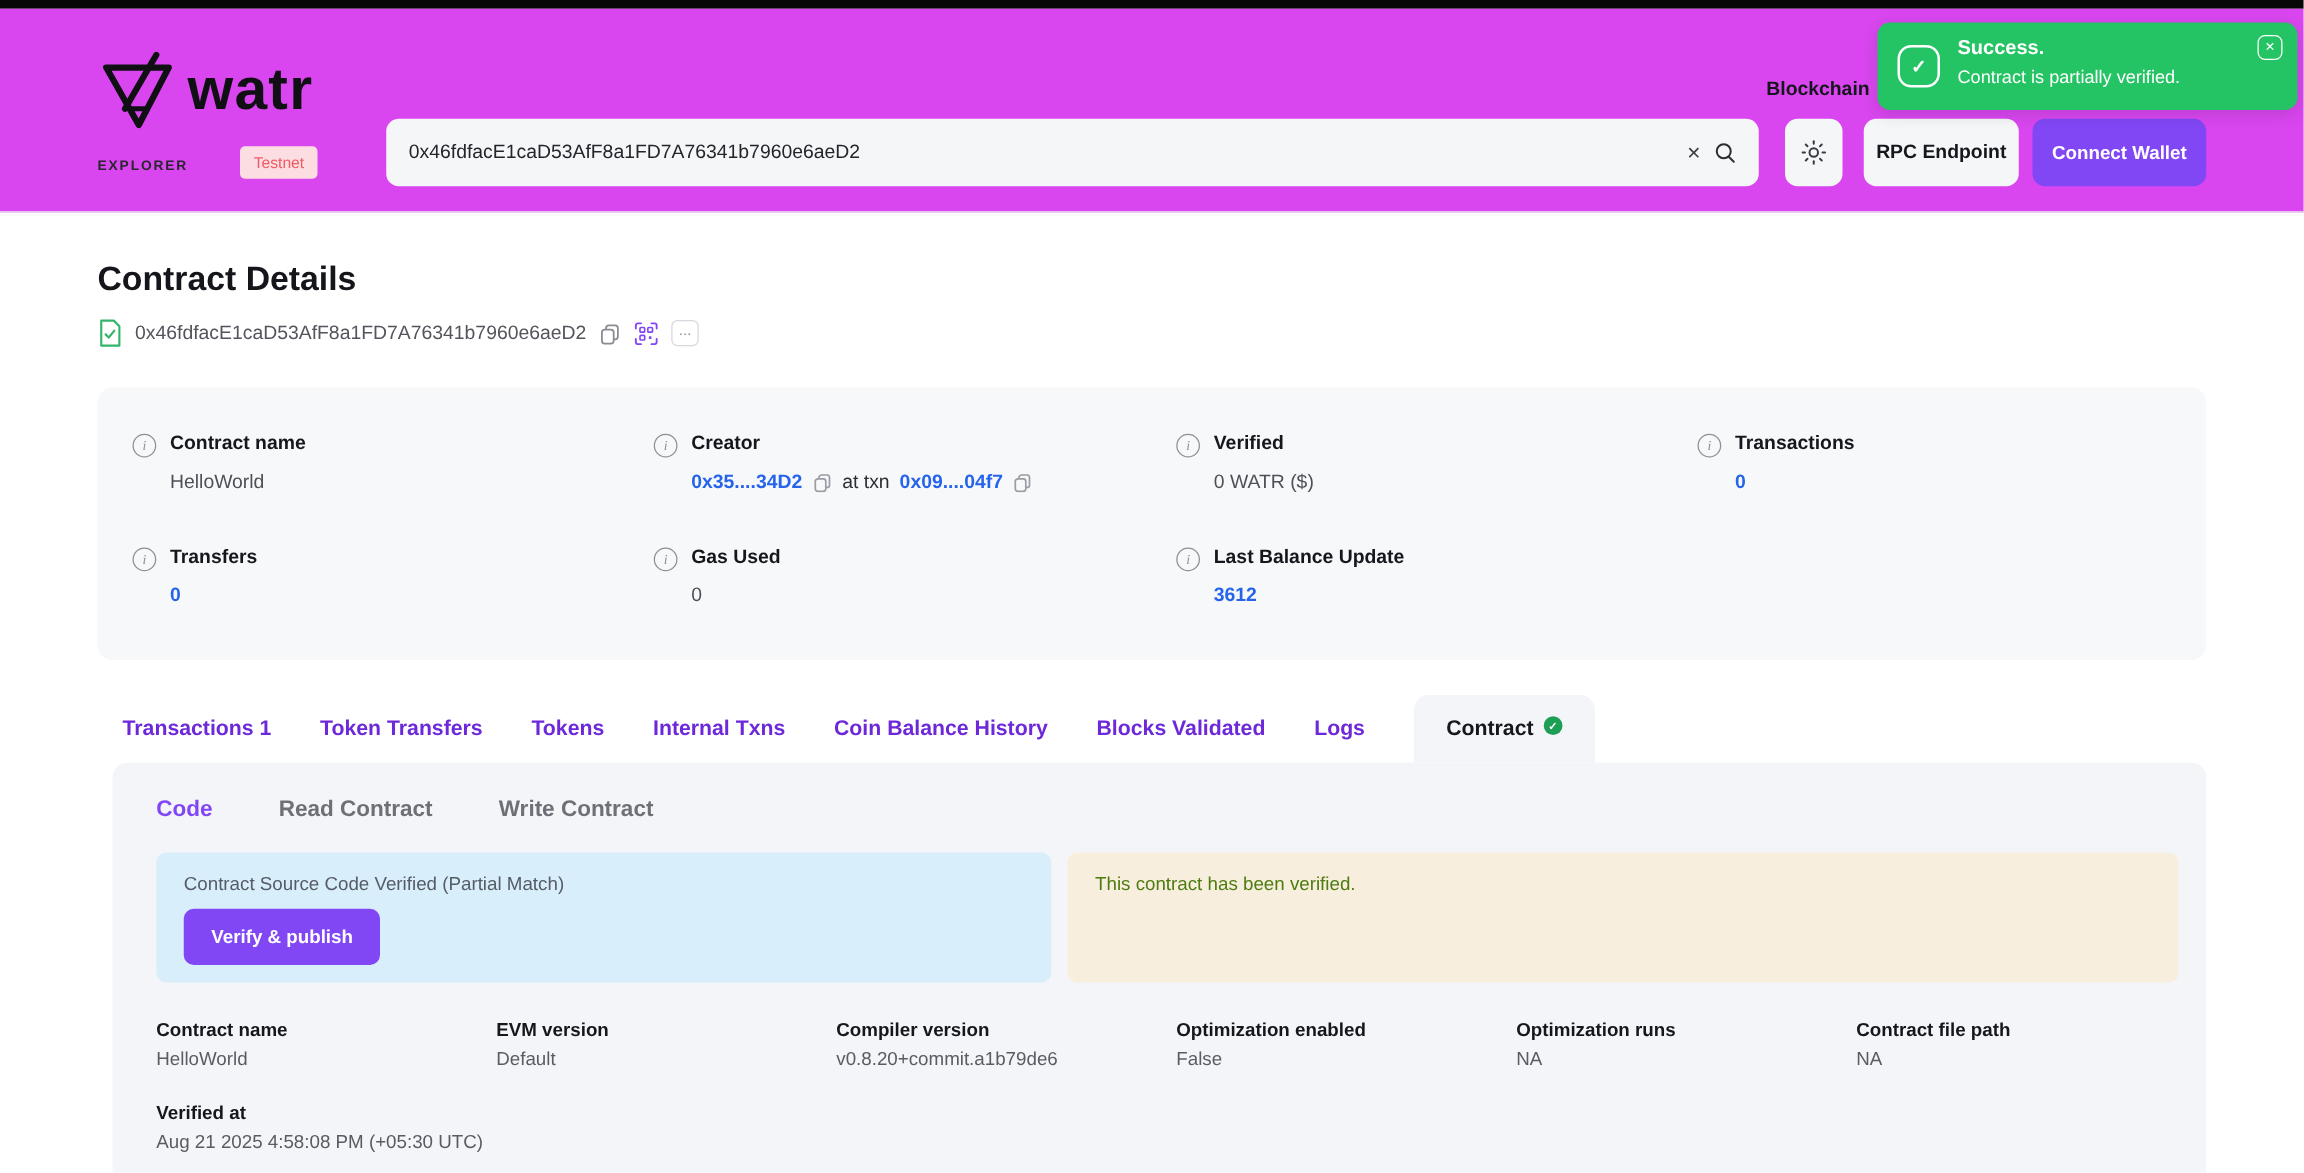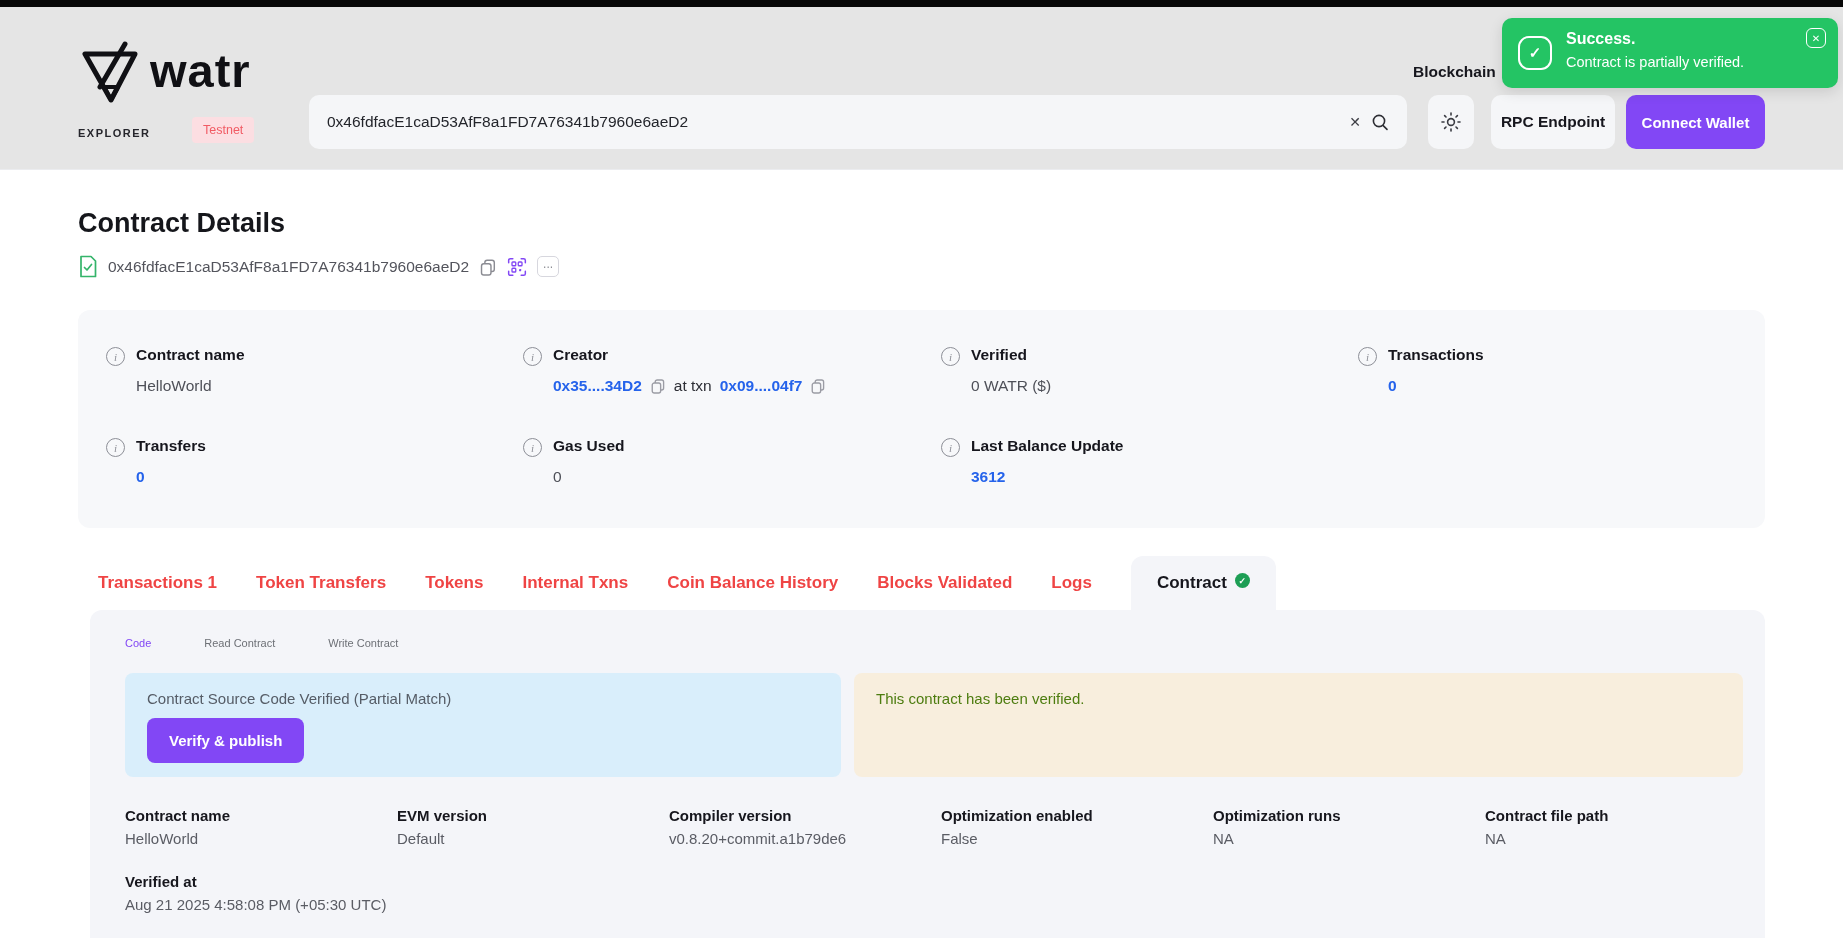--- a/index.html
+++ b/index.html
@@ -5,21 +5,21 @@
   * { margin:0; padding:0; box-sizing:border-box; }
   html,body { width:1843px; height:938px; }
   body {
     position:relative; overflow:hidden; background:#ffffff;
     font-family:"Liberation Sans", sans-serif; color:#17181d;
   }
   
   .topstrip { height:7px; background:#070707; width:100%; }
 
   
-  .header { position:relative; height:163px; background:#e5e5e5; border-bottom:1px solid #ebecef; }
+  .header { position:relative; height:163px; background:#d946ef; border-bottom:1px solid #ebecef; }
   .logo-glyph { position:absolute; left:80px; top:34px; }
   .logo-text { position:absolute; left:150px; top:36px; font-size:47px; font-weight:600; letter-spacing:1px; color:#101014; }
   .logo-tagline { position:absolute; left:78px; top:120px; font-size:11px; font-weight:600; letter-spacing:1.5px; color:#26262c; }
   .network-badge { position:absolute; left:192px; top:110px; background:#fcdee2; color:#f15b64;
     font-size:12.5px; padding:6px 11px; border-radius:4px; cursor:pointer; }
   .searchbar { position:absolute; left:309px; top:88px; width:1098px; height:54px;
     background:#f5f6f8; border-radius:10px; display:flex; align-items:center; padding:0 18px; }
   .searchbar input { flex:1; border:none; outline:none; background:transparent;
     font-family:"Liberation Sans", sans-serif; font-size:15.5px; color:#23252b; }
   .search-clear { color:#3c3d44; font-size:14px; padding:4px 10px; cursor:pointer; }
@@ -59,30 +59,30 @@
     font-size:11px; display:flex; align-items:center; justify-content:center; flex:none; margin-top:1px;
     font-family:"Liberation Serif", serif; font-style:italic; cursor:pointer; }
   .ov-label { font-size:15.5px; font-weight:700; color:#16161d; }
   .ov-value { margin-top:13px; font-size:15.5px; color:#4e5058; display:flex; align-items:center; gap:8px; }
   .link { color:#2563eb; font-weight:700; text-decoration:none; cursor:pointer; }
   .copy-ic { color:#9b9ca4; cursor:pointer; display:flex; }
   .attxn { color:#2d2e35; }
 
   
   .tabs { margin-top:28px; display:flex; align-items:stretch; gap:39px; padding-left:20px; }
-  .tab { font-size:17px; font-weight:700; color:#ef4444; padding:17px 0; cursor:pointer; white-space:nowrap; }
+  .tab { font-size:17px; font-weight:700; color:#6d28d9; padding:17px 0; cursor:pointer; white-space:nowrap; }
   .tab.active { background:#f4f5f9; border-radius:12px 12px 0 0; padding:17px 26px; color:#16161d;
     display:flex; align-items:flex-start; gap:8px; }
   .tab-check { width:15px; height:15px; background:#1d9e55; border-radius:50%; color:#fff; font-size:9px;
     display:flex; align-items:center; justify-content:center; font-weight:700; }
 
   
   .panel { margin-left:12px; background:#f4f5f9; border-radius:12px 12px 0 0; height:400px; }
   .subtabs { display:flex; gap:53px; padding:27px 0 0 35px; }
-  .subtab { font-size:11px; color:#6d7076; cursor:pointer; }
+  .subtab { font-size:18px; color:#6d7076; cursor:pointer;font-weight:bold; }
   .subtab.active { color:var(--purple); }
   .boxes { display:flex; gap:13px; padding:24px 22px 0 35px; }
   .box-blue { width:716px; background:#d9eefb; border-radius:8px; padding:17px 22px 14px; }
   .banner-text { font-size:15px; color:#555c66; }
   .verify-btn { margin-top:11px; background:var(--purple); color:#fff; border:none; border-radius:8px;
     padding:14px 22px; font-family:inherit; font-size:15px; font-weight:700; cursor:pointer; }
   .box-beige { flex:1; background:#f8eedd; border-radius:8px; padding:17px 22px; }
   .beige-text { font-size:15px; color:#4d7c0f; }
   .fields { display:grid; grid-template-columns:repeat(6,1fr); padding:30px 22px 0 35px; column-gap:14px; }
   .fld-label { font-size:15px; font-weight:700; color:#16161d; }

